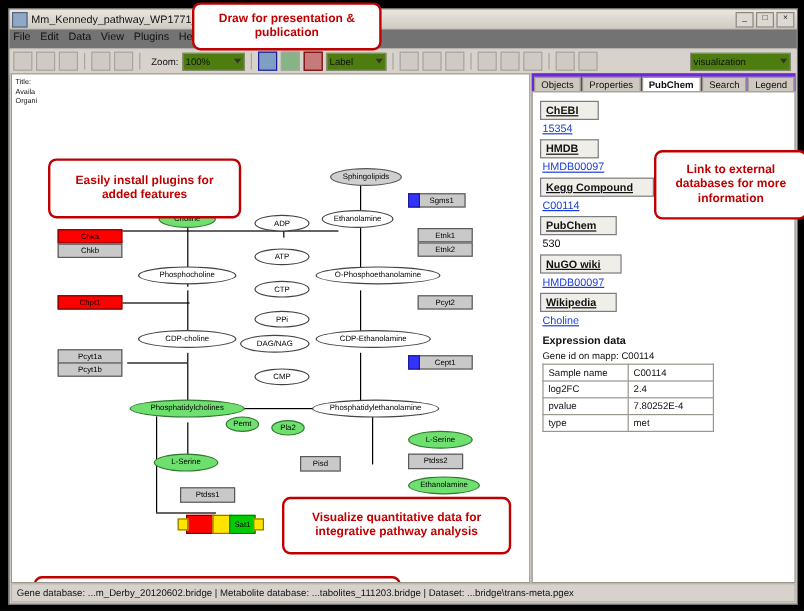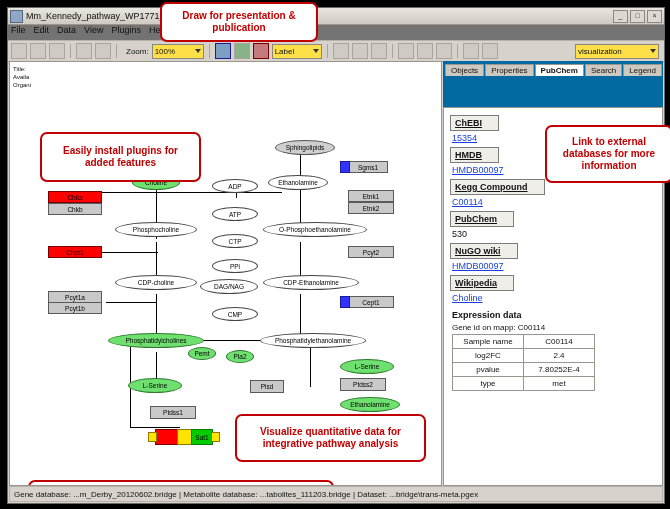--- a/index.html
+++ b/index.html
@@ -14,39 +14,39 @@
   
   .menubar{height:15px;background:#737373;border-bottom:1px solid #b6b1a9;display:flex;align-items:flex-start;padding-left:3px;gap:8px;}
   .menubar span{font-size:9px;color:#111;}
   
   .toolbar{height:20px;background:#d7d3cc;border-bottom:1px solid #b6b1a9;display:flex;align-items:center;padding:0 3px;gap:3px;}
   .tool{width:14px;height:14px;background:#cfcbc4;border:1px solid #a9a49c;}
   .tool.blue{background:#7e9fc4;}
   .tool.red{background:#c57b7b;}
   .tool.grn{background:#87b487;}
   .zoomlbl{font-size:8px;color:#111;margin-left:4px;}
-  .combo{height:13px;border:1px solid #8b867e;background:#fde047;font-size:8px;display:flex;align-items:center;padding:0 2px;color:#111;}
+  .combo{height:13px;border:1px solid #8b867e;background:#4d7c0f;font-size:8px;display:flex;align-items:center;padding:0 2px;color:#111;}
   .combo .arrow{margin-left:auto;width:0;height:0;border-left:3px solid transparent;border-right:3px solid transparent;border-top:4px solid #333;}
   .sep{width:1px;height:14px;background:#a9a49c;margin:0 2px;}
   
   .bodywrap{position:absolute;left:0;top:52px;right:0;bottom:16px;display:flex;}
   .canvaspane{position:relative;flex:1;background:#fff;border:1px solid #9a958d;margin:1px;overflow:hidden;}
-  .rightpane{width:220px;background:#0369a1;margin:1px 1px 1px 0;display:flex;flex-direction:column;gap:31px;}
+  .rightpane{width:220px;background:#6d28d9;margin:1px 1px 1px 0;display:flex;flex-direction:column;}
   
   .tabs{display:flex;height:15px;align-items:flex-end;padding-left:2px;gap:1px;}
   .tab{font-size:8px;padding:1px 5px;background:#cdc8c0;border:1px solid #9a958d;border-bottom:none;color:#111;}
   .tab.active{background:#fff;font-weight:bold;}
   .panelbody{flex:1;background:#fff;border:1px solid #9a958d;overflow:hidden;position:relative;padding:4px 6px;}
   .dbhdr{display:inline-block;border:1px solid #7d7d7d;background:#f0eee9;font-size:9px;font-weight:bold;padding:2px 16px 2px 4px;margin:3px 0 2px;color:#111;text-decoration:underline;}
   .dblink{font-size:9px;color:#1a3fdc;text-decoration:underline;display:block;margin:0 0 1px 2px;}
   .dbtext{font-size:9px;color:#111;margin:0 0 1px 2px;}
   .exprhdr{font-size:9px;font-weight:bold;color:#111;margin:7px 0 3px 2px;}
   .genelbl{font-size:8px;color:#111;margin:0 0 2px 2px;}
   table.expr{border-collapse:collapse;margin-left:2px;}
-  table.expr td{border:1px solid #9a958d;font-size:8px;padding:2px 4px;color:#111;background:#fff;text-align:center;width:62px;}
+  table.expr td{border:1px solid #9a958d;font-size:8px;padding:2px 4px;color:#111;background:#fff;width:62px;}
   
   .statusbar{position:absolute;left:1px;right:1px;bottom:1px;height:14px;background:#d7d3cc;border:1px solid #b6b1a9;display:flex;align-items:center;}
   .statusbar span{font-size:8px;color:#111;padding-left:4px;}
   
   .leftlbl{position:absolute;left:3px;top:3px;font-size:6px;color:#111;line-height:8px;}
   .node{position:absolute;font-size:6.5px;color:#000;display:flex;align-items:center;justify-content:center;text-align:center;line-height:7px;}
   .rect{background:#c9c9c9;border:1px solid #5a5a5a;}
   .ell{background:#ffffff;border:1px solid #444;border-radius:50%;}
   .ellg{background:#6fe06f;border:1px solid #2f7a2f;border-radius:50%;}
   .ellgr{background:#cfcfcf;border:1px solid #555;border-radius:50%;}

